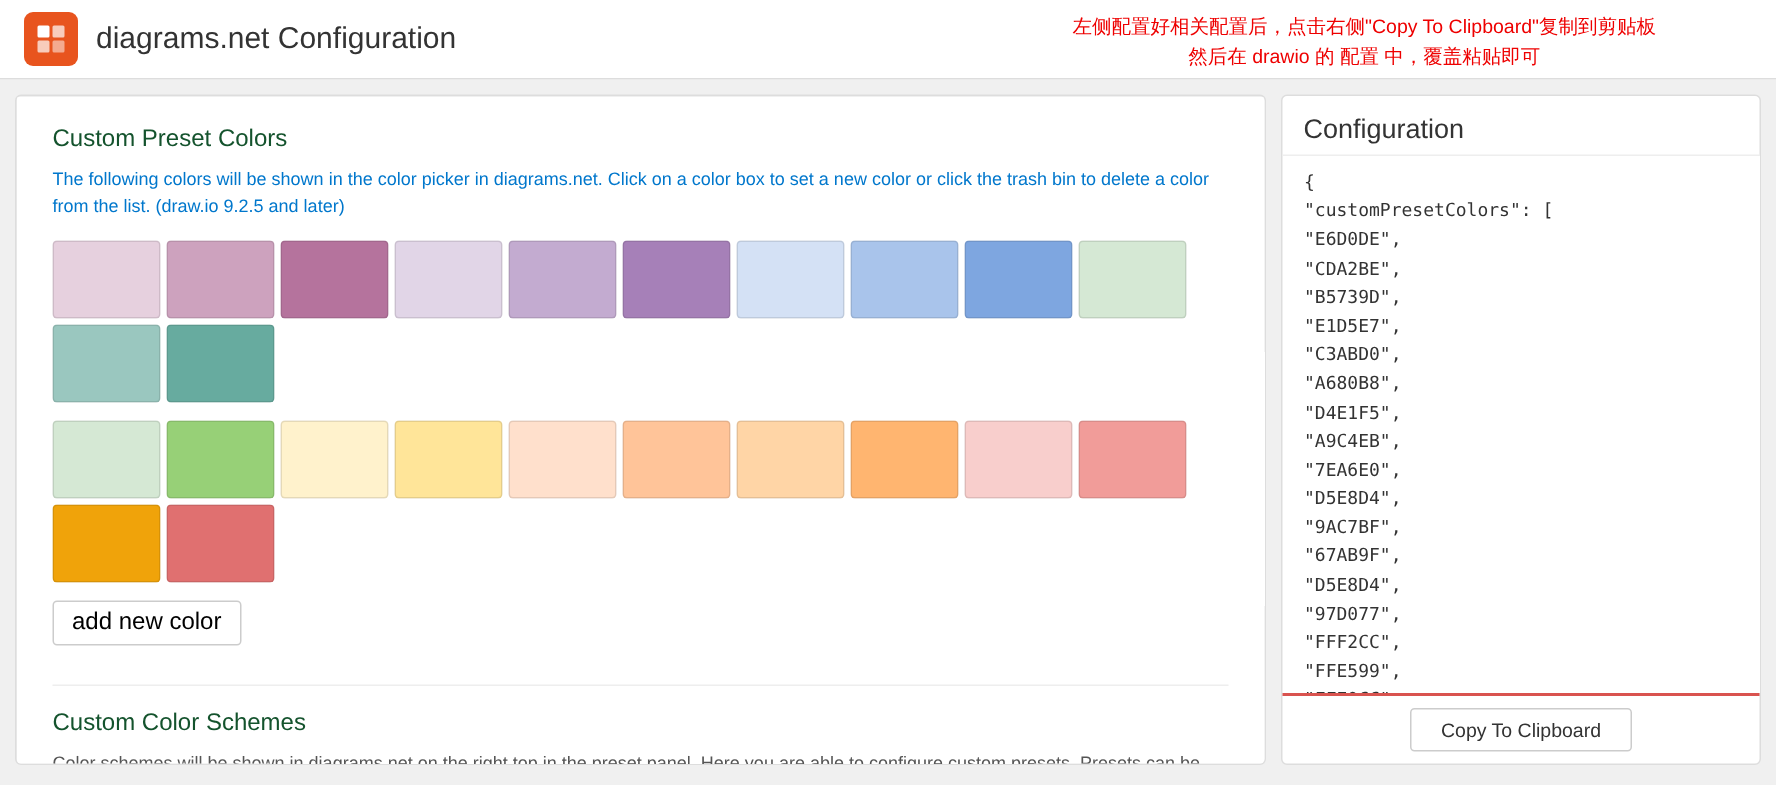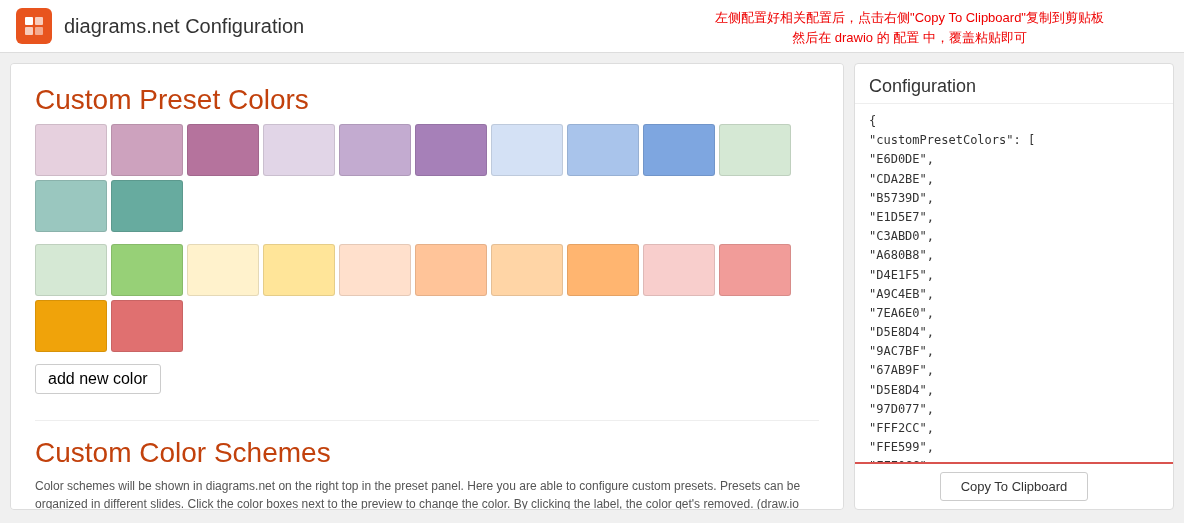--- a/index.html
+++ b/index.html
@@ -19,21 +19,21 @@
     .left-panel { flex: 1; overflow-y: auto; padding: 20px 24px; background: #fff; margin: 10px; border-radius: 4px; border: 1px solid #ddd; }
 
     
     .right-panel { width: 320px; background: #fff; margin: 10px 10px 10px 0; border: 1px solid #ddd; border-radius: 4px; display: flex; flex-direction: column; position: relative; }
     .right-panel-title { font-size: 18px; padding: 12px 14px 6px; color: #333; font-weight: normal; border-bottom: 1px solid #eee; }
     .config-text-area { flex: 1; overflow-y: auto; padding: 8px 14px; font-family: monospace; font-size: 12px; color: #333; line-height: 1.6; background: #fff; }
     .copy-btn-row { padding: 8px 12px; border-top: 2px solid #d9534f; display: flex; justify-content: center; }
     .copy-btn { background: #fff; border: 1px solid #ccc; padding: 6px 20px; font-size: 13px; cursor: pointer; border-radius: 3px; color: #333; }
 
     
-    .section-title { font-size: 28px; font-weight: normal; color: #c2410c; margin-bottom: 8px; }
+    .section-title { font-size: 16px; font-weight: normal; color: #14532d; margin-bottom: 8px; }
     .section-desc { color: #0077cc; font-size: 12px; margin-bottom: 14px; line-height: 1.5; }
     .section2-desc { color: #555; font-size: 12px; margin-bottom: 14px; line-height: 1.5; }
 
     
     .color-grid { display: flex; flex-wrap: wrap; gap: 4px; margin-bottom: 12px; }
     .color-swatch { width: 72px; height: 52px; border-radius: 3px; cursor: pointer; border: 1px solid rgba(0,0,0,0.1); }
 
     
     .add-color-btn { border: 1px solid #ccc; background: #fff; padding: 5px 12px; font-size: 16px; cursor: pointer; border-radius: 3px; margin-bottom: 16px; }
 
@@ -58,20 +58,21 @@
     <div>然后在 drawio 的 配置 中，覆盖粘贴即可</div>
   </div>
 </div>
 
 <div class="main-layout">
 
   <div class="left-panel">
 
     <div>
       <h2 class="section-title">Custom Preset Colors</h2>
+      <p class="section-desc">The following colors will be shown in the color picker in diagrams.net. Click on a color box to set a new color or click the trash bin to delete a color from the list. (draw.io 9.2.5 and later)</p>
 
       <div class="color-grid" id="color-row1">
           <div class="color-swatch" style="background: rgb(230, 208, 222);"></div>
           <div class="color-swatch" style="background: rgb(205, 162, 190);"></div>
           <div class="color-swatch" style="background: rgb(181, 115, 157);"></div>
           <div class="color-swatch" style="background: rgb(225, 213, 231);"></div>
           <div class="color-swatch" style="background: rgb(195, 171, 208);"></div>
           <div class="color-swatch" style="background: rgb(166, 128, 184);"></div>
           <div class="color-swatch" style="background: rgb(212, 225, 245);"></div>
           <div class="color-swatch" style="background: rgb(169, 196, 235);"></div>

